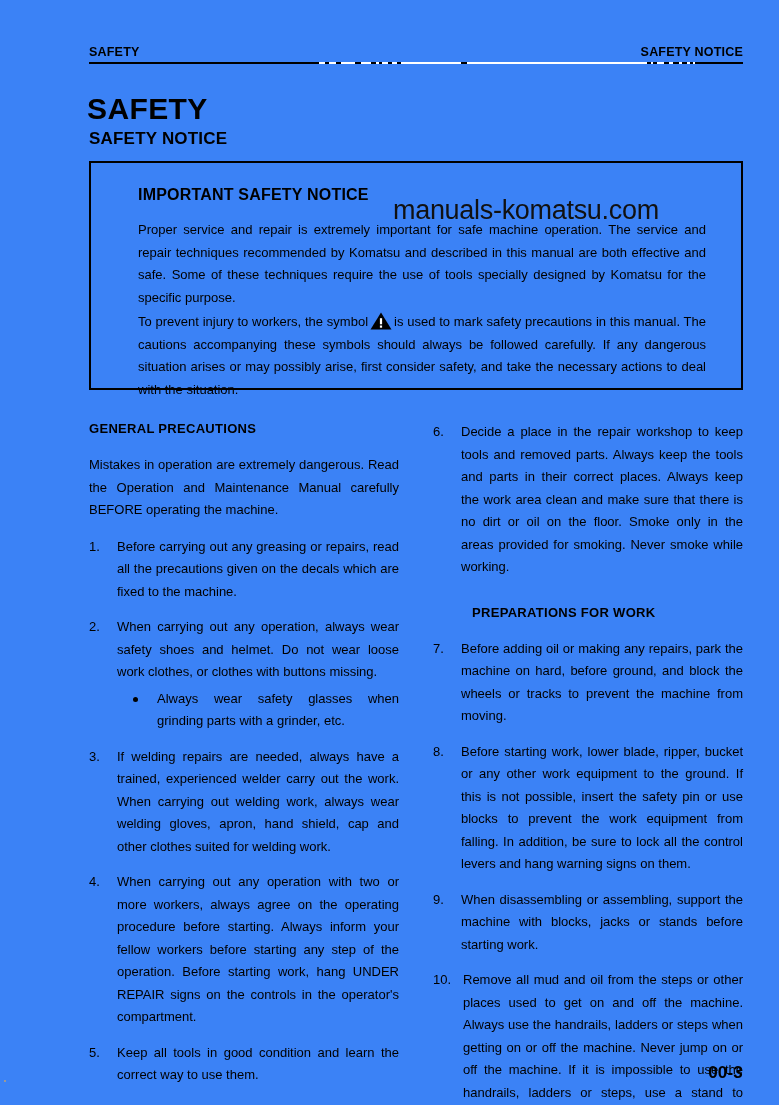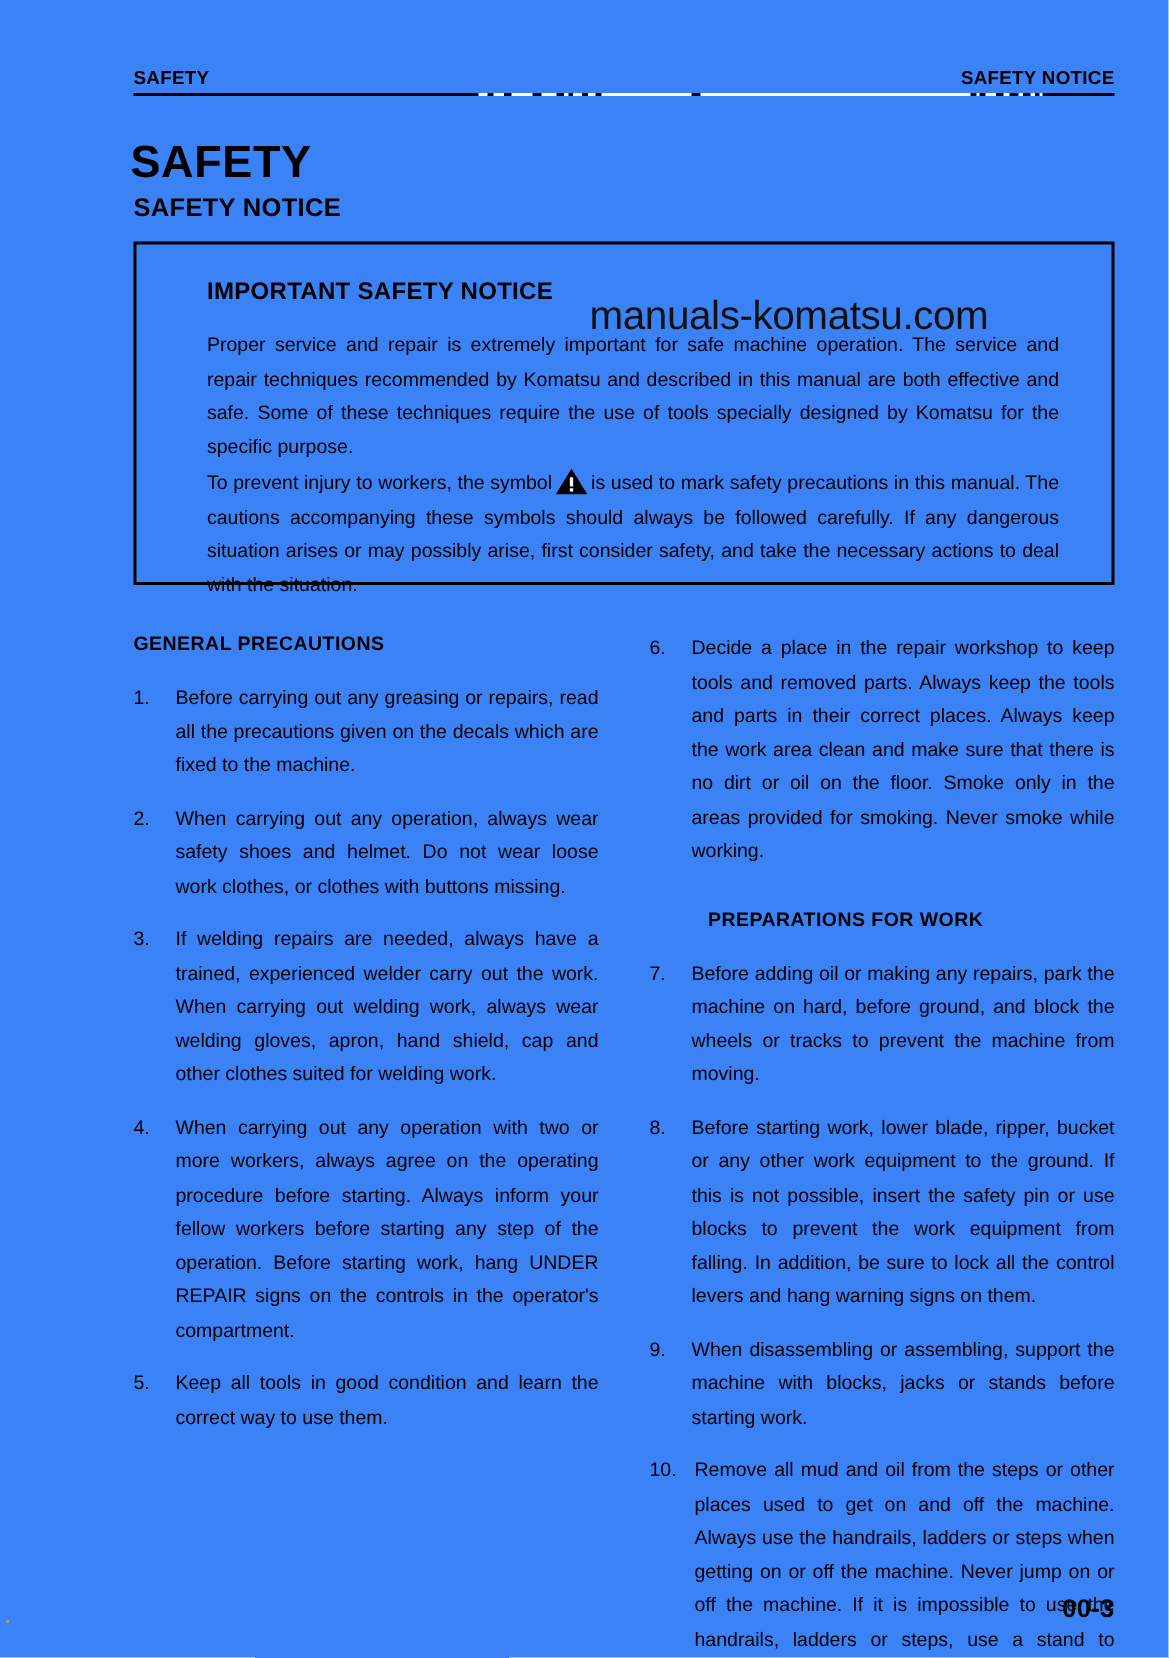--- a/index.html
+++ b/index.html
@@ -287,27 +287,31 @@
             <polygon points="11,0.5 21.5,17.5 0.5,17.5" fill="#000000"></polygon>
             <rect x="9.9" y="6.2" width="2.2" height="6.1" fill="#ffffff"></rect>
             <rect x="9.9" y="13.5" width="2.2" height="2.2" fill="#ffffff"></rect>
           </svg></span><span>is used to mark safety precautions in this manual. The cautions accompanying these symbols should always be followed carefully. If any dangerous situation arises or may possibly arise, first consider safety, and take the necessary actions to deal with the situation.</span></div>
   </div>
 
   <div class="watermark">manuals-komatsu.com</div>
 
   <div class="col col-left">
     <div class="sec-head">GENERAL PRECAUTIONS</div>
+    <p class="lead-para">Mistakes in operation are extremely dangerous. Read the Operation and Maintenance Manual carefully BEFORE operating the machine.</p>
     <ol class="numlist">
       <li>
         <span class="num">1.</span><span>Before carrying out any greasing or repairs, read all the precautions given on the decals which are fixed to the machine.</span>
       </li>
       <li>
         <span class="num">2.</span><span>When carrying out any operation, always wear safety shoes and helmet. Do not wear loose work clothes, or clothes with buttons missing.</span>
         <ul class="bullets">
+          <li>
+            <span class="bullet-dot"></span><span>Always wear safety glasses when grinding parts with a grinder, etc.</span>
+          </li>
         </ul>
       </li>
       <li>
         <span class="num">3.</span><span>If welding repairs are needed, always have a trained, experienced welder carry out the work. When carrying out welding work, always wear welding gloves, apron, hand shield, cap and other clothes suited for welding work.</span>
       </li>
       <li>
         <span class="num">4.</span><span>When carrying out any operation with two or more workers, always agree on the operating procedure before starting. Always inform your fellow workers before starting any step of the operation. Before starting work, hang UNDER REPAIR signs on the controls in the operator's compartment.</span>
       </li>
       <li>
         <span class="num">5.</span><span>Keep all tools in good condition and learn the correct way to use them.</span>

